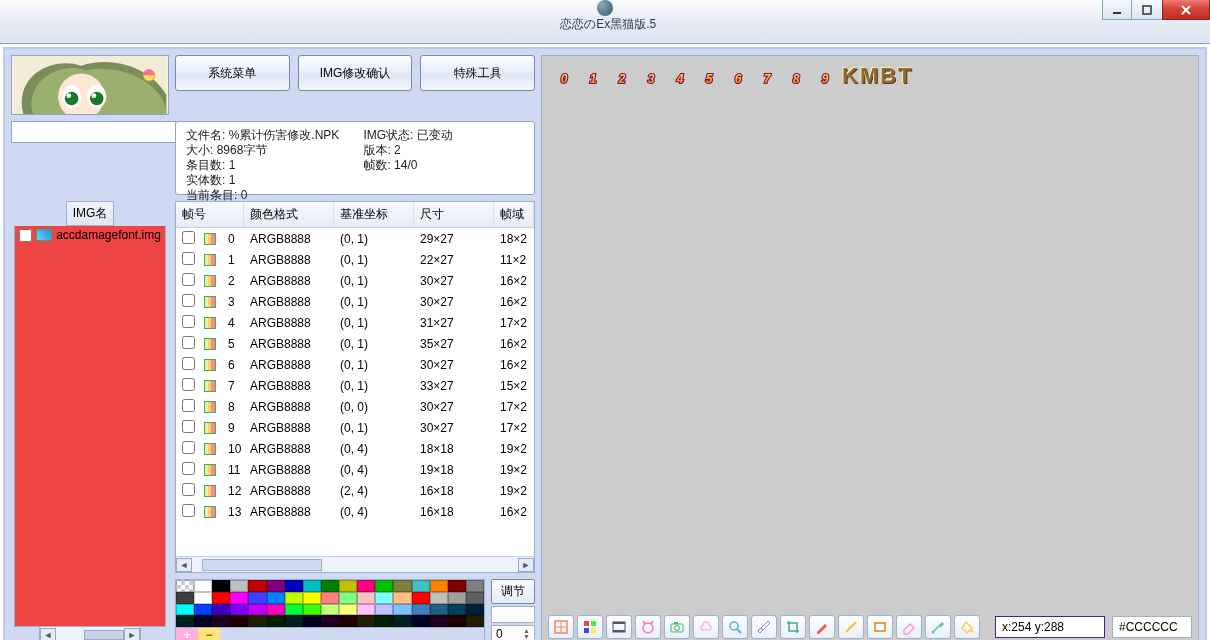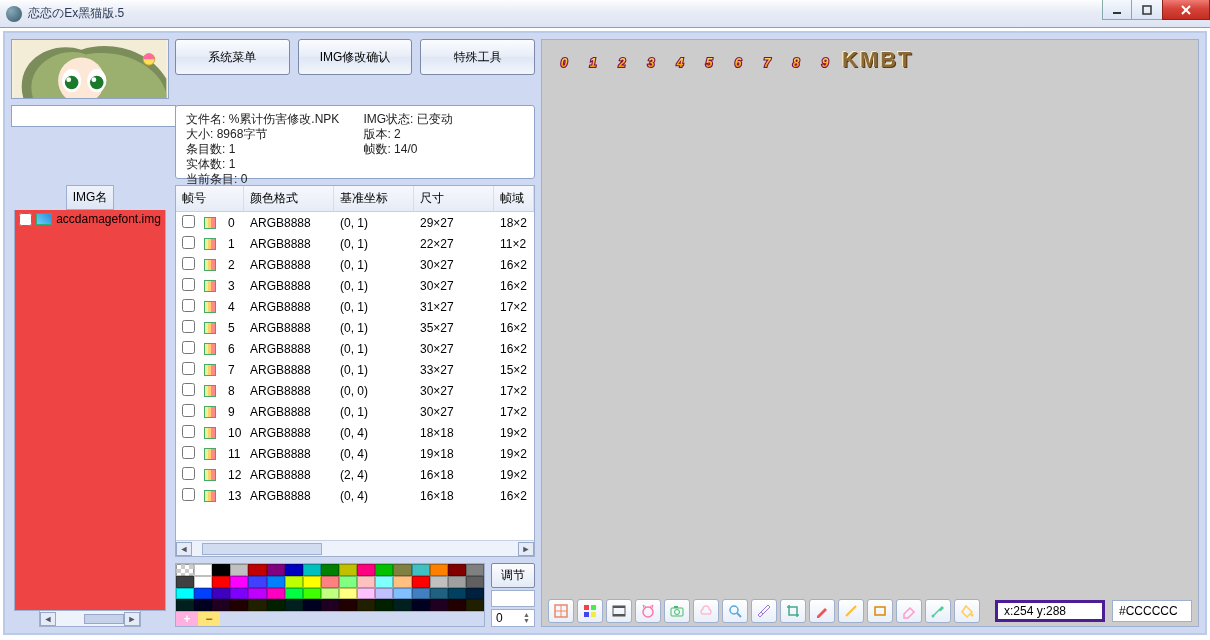--- a/index.html
+++ b/index.html
@@ -1,19 +1,19 @@
 <!DOCTYPE html>
 <html><head>
 <meta charset="utf-8">
 <style>
 * { box-sizing: border-box; margin: 0; padding: 0; font-family: "Microsoft YaHei", "SimSun", Arial, sans-serif; font-size: 12px; }
 body { background: #fff; width: 1210px; height: 640px; overflow: hidden; }
 
 
-.titlebar { height: 28px; background: linear-gradient(#fdfdfe,#e8ecf6 45%,#dde4f2); border-bottom: 1px solid #8a9cc2; display: flex; align-items: center; padding-left: 6px; position: relative; }
+.titlebar { height: 44px; background: linear-gradient(#fdfdfe,#e8ecf6 45%,#dde4f2); border-bottom: 1px solid #8a9cc2; display: flex; align-items: center; padding-left: 6px; position: relative; flex-direction: column; }
 .titlebar .app-icon { width: 16px; height: 16px; margin-right: 6px; background: radial-gradient(circle at 30% 30%, #8ab 0%, #356 100%); border-radius: 50%; }
 .titlebar .title { color: #2b3b56; }
 .winbtns { position: absolute; right: 0; top: 0; display: flex; }
 .winbtn { width: 30px; height: 20px; border: 1px solid #8aa; border-top: none; background: linear-gradient(#f4f8fe,#dbe4f4); display: flex; align-items: center; justify-content: center; color: #444; }
 .winbtn.max { border-left: none; border-right: none; }
 .winbtn.close { width: 48px; background: linear-gradient(#f07b74,#d6453a 45%,#c22d20); color:#fff; border-color:#902018; }
 .winbtn svg { display:block; }
 
 
 .app { border: 2px solid #b9cbe9; margin: 3px; height: 604px; background: #cfdaf2; padding: 6px; display: grid; grid-template-columns: 158px 360px 1fr; grid-template-rows: 60px 74px 1fr; gap: 6px; position: relative; }
@@ -82,21 +82,21 @@
 .digits { position:absolute; left:8px; top:6px; display:flex; align-items:center; }
 .digit { width:29px; height:27px; margin-right:0; position:relative; }
 .digit svg { width:100%; height:100%; }
 .kmbt { font-family: Arial Black, Arial, sans-serif; font-weight:900; font-size:22px; color:#8a6a3a; letter-spacing:2px; margin-left:2px; text-shadow: -1px -1px 0 #fff0b0, 1px 1px 0 #5a3a10; }
 
 
 .bottombar { position:absolute; left:0; right:0; bottom:0; height:30px; padding:2px 6px; display:flex; align-items:center; gap:3px; background:transparent; }
 .tool { width:26px; height:24px; border:1px solid #9fb0ce; background:linear-gradient(#fdfefe,#e9eff9); border-radius:3px; display:flex; align-items:center; justify-content:center; cursor:pointer; }
 .tool svg { width:16px; height:16px; }
 .spacer { flex:1; }
-.coord { width:110px; height:22px; border:3px solid #4c1d95; background:#fff; padding:2px 6px; display:flex; align-items:center; }
+.coord { width:110px; height:22px; border:1px solid #4c1d95; background:#fff; padding:2px 6px; display:flex; align-items:center; }
 .hexbox { width:80px; height:22px; border:1px solid #9fb0ce; background:#fff; padding:2px 6px; display:flex; align-items:center; margin-left:4px; }
 
 input[type=checkbox]{ width:13px;height:13px; }
 </style>
 </head>
 <body>
 
 <div class="titlebar">
   <div class="app-icon"></div>
   <div class="title">恋恋のEx黑猫版.5</div>

